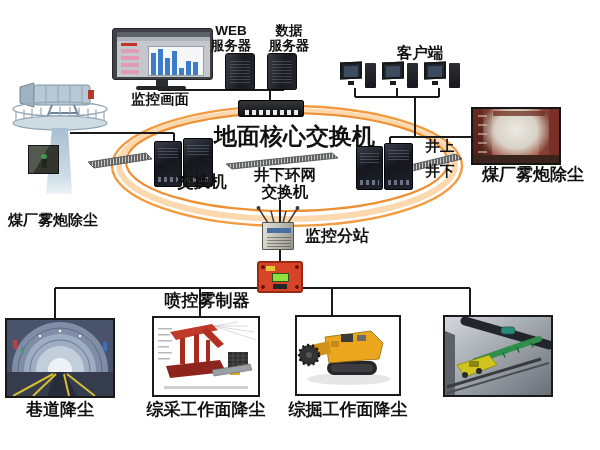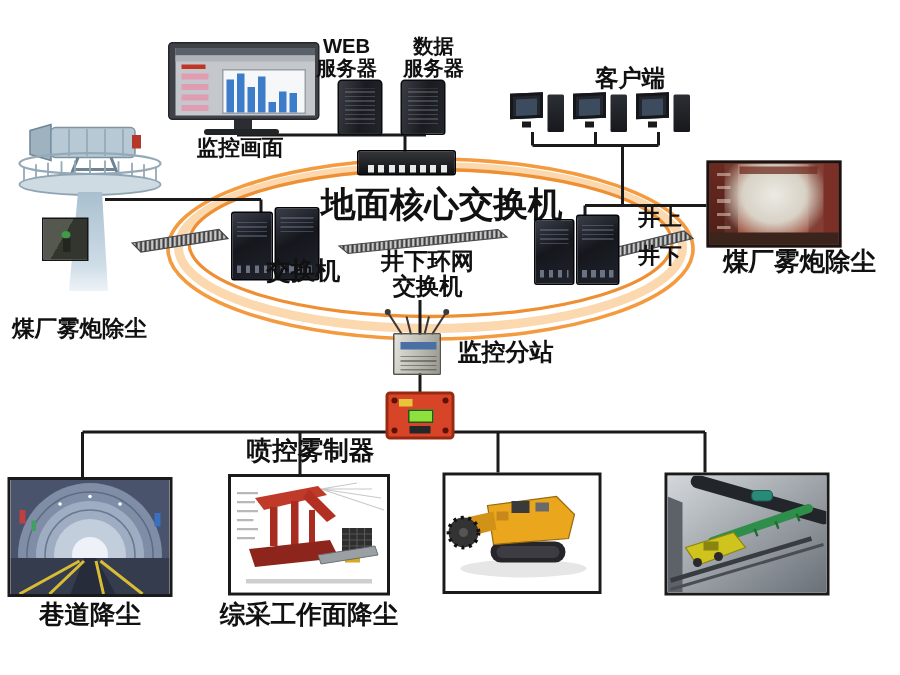--- a/index.html
+++ b/index.html
@@ -305,20 +305,21 @@
       <polygon points="28,20 74,14 86,26 82,42 32,46" fill="#eaa71e" stroke="#93690e" stroke-width="0.8"></polygon>
       <rect x="44" y="17" width="12" height="8" fill="#3a3a3a"></rect>
       <rect x="60" y="18" width="9" height="6" fill="#6a6a6a"></rect>
       <rect x="34" y="24" width="8" height="6" fill="#c8881a"></rect>
       <polygon points="14,28 32,24 34,36 18,40" fill="#d29217"></polygon>
       <circle cx="12" cy="38" r="10" fill="#333"></circle>
       <circle cx="12" cy="38" r="10" fill="none" stroke="#111" stroke-width="2.5" stroke-dasharray="2 3"></circle>
       <circle cx="12" cy="38" r="3" fill="#555"></circle>
     </svg>
   </div>
+  <div class="lbl" style="left:286px;top:401px;width:124px;font-size:17px;">综掘工作面降尘</div>
 
   <div class="abs panel" style="left:443px;top:315px;width:110px;height:82px;">
     <svg width="106" height="78" viewBox="0 0 106 78">
       <defs>
         <linearGradient id="g4" x1="0" y1="0" x2="1" y2="1">
           <stop offset="0" stop-color="#d4d8dc"></stop>
             <stop offset="1" stop-color="#697077"></stop>
         </linearGradient>
       </defs>
       <rect width="106" height="78" fill="url(#g4)"></rect>

